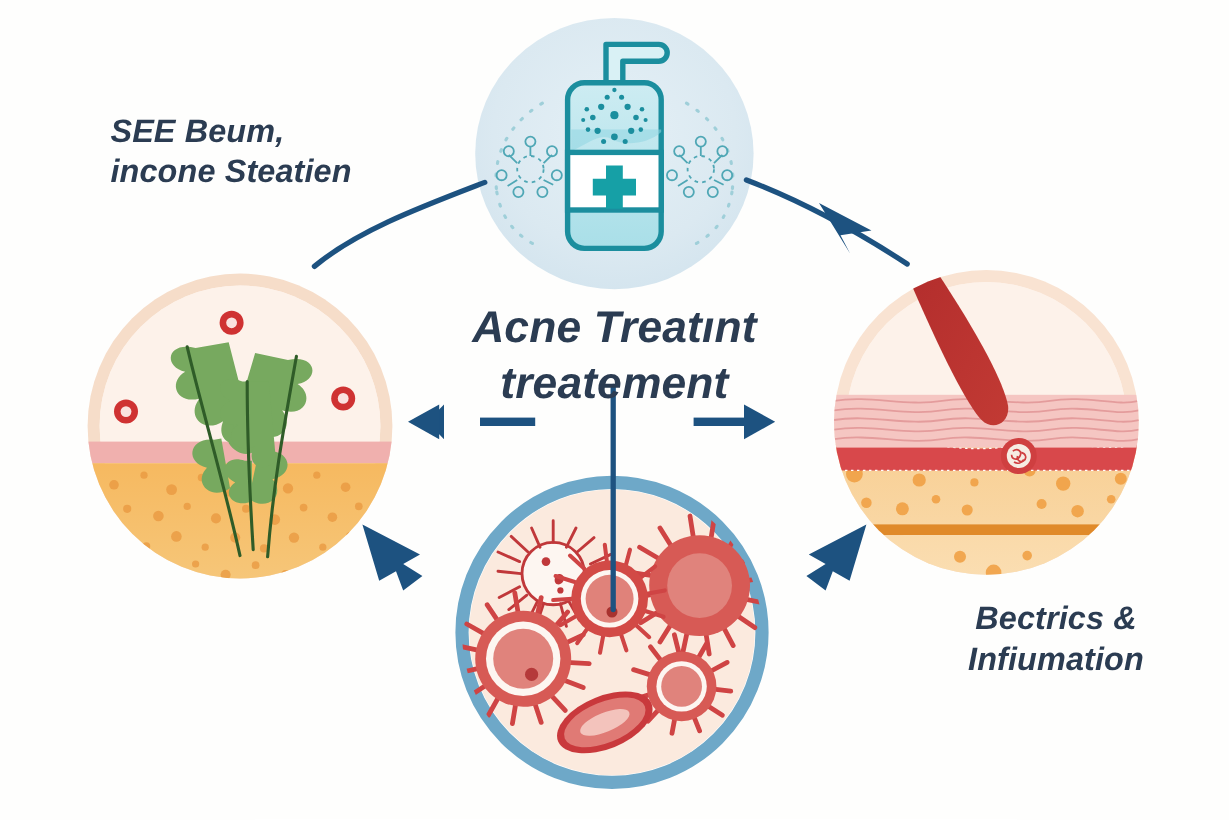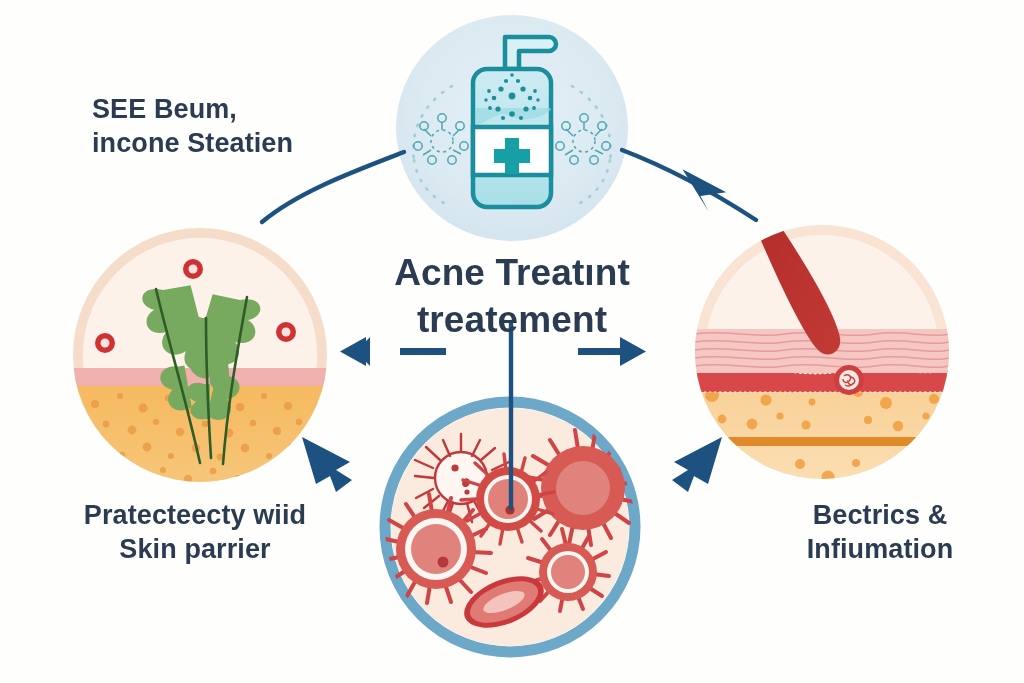--- a/index.html
+++ b/index.html
@@ -22,20 +22,21 @@
     width: 1024px;
     height: 683px;
   }
   .label {
     position: absolute;
     color: #2b3c52;
     font-weight: 700;
     line-height: 1.26;
     letter-spacing: 0.1px;
     white-space: pre-line;
+    font-style: italic;
   }
   #label-top-left {
     left: 92px;
     top: 92px;
     width: 300px;
     font-size: 27px;
     text-align: left;
   }
   #label-center {
     left: 352px;
@@ -419,19 +420,17 @@
 
     <line x1="511" y1="322" x2="511" y2="508" stroke="#1d5280" stroke-width="4.4" stroke-linecap="round"></line>
   </svg>
 
   <div class="label" id="label-top-left">SEE Beum,
 incone Steatien</div>
 
   <div class="label" id="label-center">Acne Treatınt
 treatement</div>
 
-  <div class="label" id="label-bottom-left">Pratecteecty wiid
-Skin parrier</div>
 
   <div class="label" id="label-bottom-right">Bectrics &amp;
 Infiumation</div>
 
 </div>
 
 </body></html>

